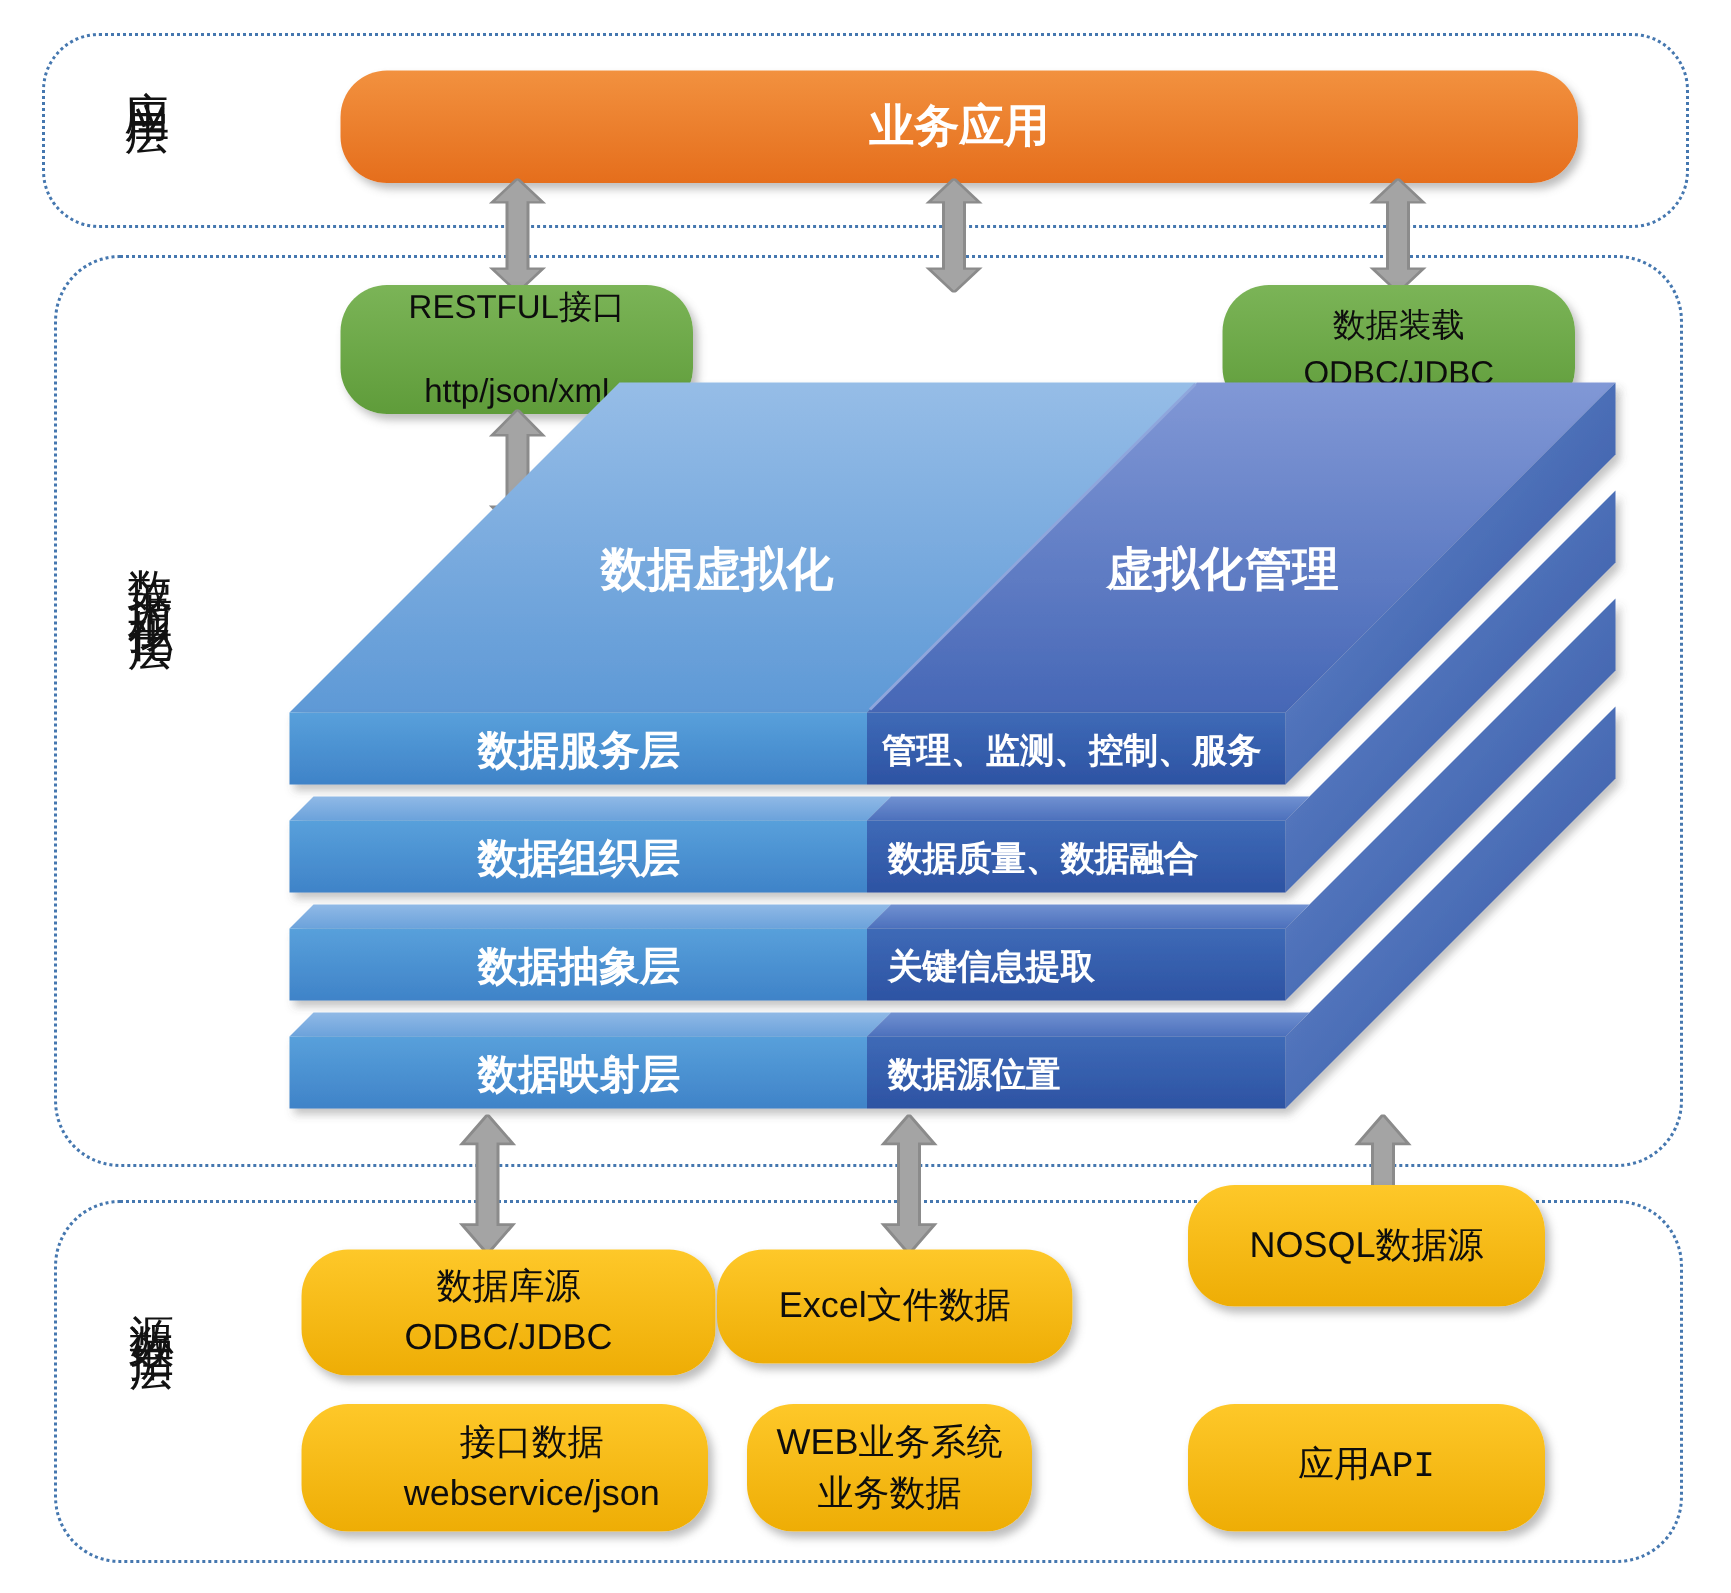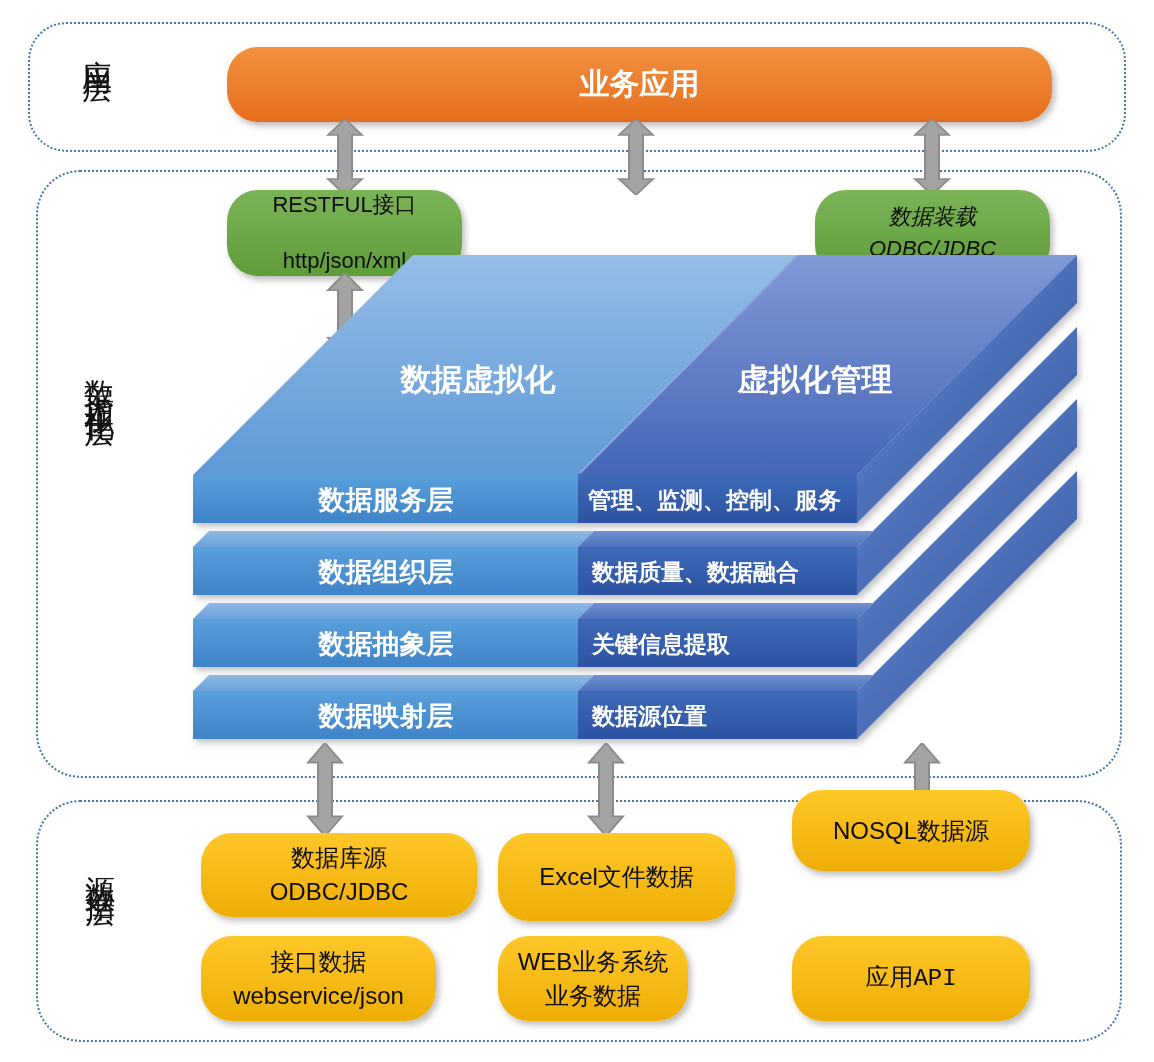--- a/index.html
+++ b/index.html
@@ -27,28 +27,28 @@
   .node .bline:empty{display:none;}
 
   .orange{background:linear-gradient(#F2913F,#E56E1C);color:#ffffff;
           font-family:"DejaVu Serif", serif;font-weight:bold;font-size:30px;}
   #app-box{left:227px;top:47px;width:825px;height:75px;}
 
   .green{background:linear-gradient(#7BB457,#5F9C3A);color:#0d0d0d;
          font-size:22px;line-height:1.45;}
   #gbox-0{left:227px;top:190px;width:235px;height:86px;gap:24px;}
   #gbox-1{left:518px;top:190px;width:237px;height:86px;}
-  #gbox-2{left:815px;top:190px;width:235px;height:86px;font-style:italic;}
+  #gbox-2{left:815px;top:190px;width:235px;height:86px;}
 
   .yellow{background:linear-gradient(#FEC829,#EEAD05);color:#0d0d0d;
           font-size:24px;line-height:1.4;}
   #ybox-0{left:201px;top:833px;width:276px;height:84px;}
-  #ybox-1{left:498px;top:833px;width:237px;height:88px;}
+  #ybox-1{left:478px;top:833px;width:237px;height:76px;}
   #ybox-2{left:792px;top:790px;width:238px;height:81px;}
-  #ybox-3{left:201px;top:936px;width:235px;height:85px;}
+  #ybox-3{left:201px;top:936px;width:235px;height:85px;padding-left:36px;}
   #ybox-4{left:498px;top:936px;width:190px;height:85px;}
   #ybox-5{left:792px;top:936px;width:238px;height:85px;font-family:Liberation Mono, monospace;}
 
   
   .arrow{position:absolute;}
   #arrA-0{left:324px;top:119px;width:42px;height:76px;}
   #arrA-1{left:615px;top:119px;width:42px;height:76px;}
   #arrA-2{left:911px;top:119px;width:42px;height:76px;}
   #arrB-0{left:324px;top:273px;width:42px;height:82px;}
   #arrB-1{left:615px;top:273px;width:42px;height:82px;}

